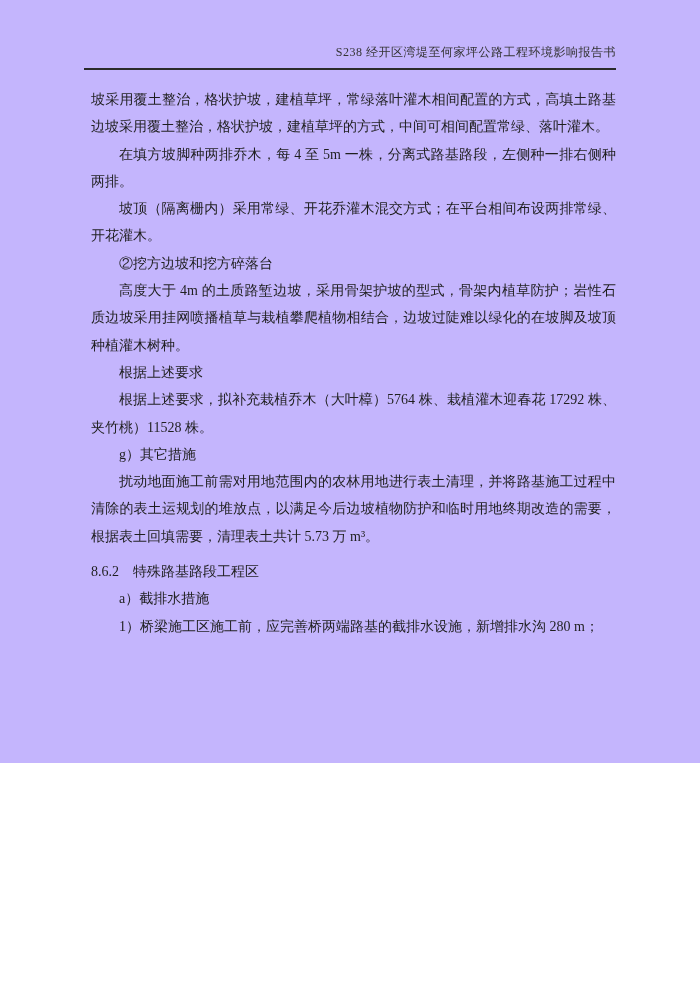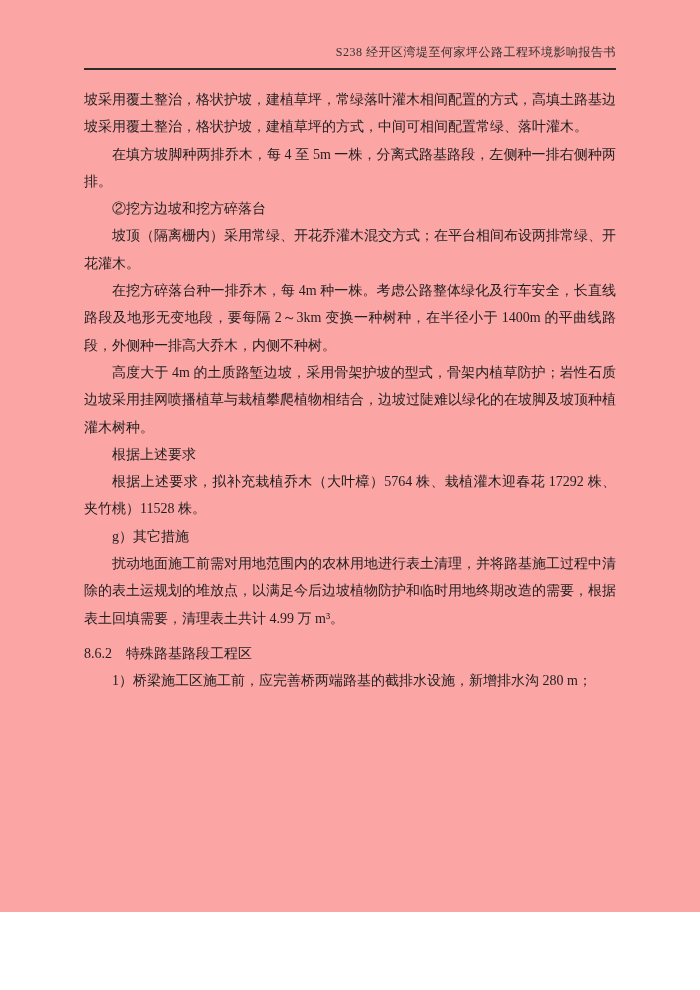--- a/index.html
+++ b/index.html
@@ -3,22 +3,22 @@
 <meta charset="utf-8">
 <style>
   html, body {
     margin: 0;
     padding: 0;
     background: #ffffff;
   }
   .page {
     position: relative;
     width: 700px;
-    height: 912px;
-    background: #fca5a5;
+    height: 763px;
+    background: #c4b5fd;
     box-sizing: border-box;
     overflow: hidden;
     font-family: "Liberation Serif", "DejaVu Serif", serif;
     color: #1f1f1f;
   }
   .header {
     position: absolute;
     top: 0;
     left: 84px;
     right: 84px;
@@ -32,21 +32,21 @@
     padding-bottom: 7px;
   }
   .header-rule {
     border: none;
     border-top: 2px solid #2b2b2b;
     margin: 0;
   }
   .body-text {
     position: absolute;
     top: 86px;
-    left: 84px;
+    left: 91px;
     right: 84px;
     font-size: 14px;
     line-height: 27.3px;
     text-align: justify;
   }
   .body-text p {
     margin: 0;
     padding: 0;
   }
   p.indent {
@@ -75,29 +75,29 @@
 <div class="page">
 
   <div class="header">
     <div class="header-title">S238 经开区湾堤至何家坪公路工程环境影响报告书</div>
     <hr class="header-rule">
   </div>
 
   <div class="body-text">
     <p class="flush">坡采用覆土整治，格状护坡，建植草坪，常绿落叶灌木相间配置的方式，高填土路基边坡采用覆土整治，格状护坡，建植草坪的方式，中间可相间配置常绿、落叶灌木。</p>
     <p class="indent">在填方坡脚种两排乔木，每 4 至 5m 一株，分离式路基路段，左侧种一排右侧种两排。</p>
+    <p class="indent">坡顶（隔离栅内）采用常绿、开花乔灌木混交方式；在平台相间布设两排常绿、开花灌木。</p>
     <p class="indent">②挖方边坡和挖方碎落台</p>
-    <p class="indent">坡顶（隔离栅内）采用常绿、开花乔灌木混交方式；在平台相间布设两排常绿、开花灌木。</p>
-    <p class="indent">在挖方碎落台种一排乔木，每 4m 种一株。考虑公路整体绿化及行车安全，长直线路段及地形无变地段，要每隔 2～3km 变换一种树种，在半径小于 1400m 的平曲线路段，外侧种一排高大乔木，内侧不种树。</p>
     <p class="indent">高度大于 4m 的土质路堑边坡，采用骨架护坡的型式，骨架内植草防护；岩性石质边坡采用挂网喷播植草与栽植攀爬植物相结合，边坡过陡难以绿化的在坡脚及坡顶种植灌木树种。</p>
     <p class="indent">根据上述要求</p>
     <p class="indent">根据上述要求，拟补充栽植乔木（大叶樟）5764 株、栽植灌木迎春花 17292 株、夹竹桃）11528 株。</p>
     <p class="indent">g）其它措施</p>
-    <p class="indent">扰动地面施工前需对用地范围内的农林用地进行表土清理，并将路基施工过程中清除的表土运规划的堆放点，以满足今后边坡植物防护和临时用地终期改造的需要，根据表土回填需要，清理表土共计 4.99 万 m³。</p>
+    <p class="indent">扰动地面施工前需对用地范围内的农林用地进行表土清理，并将路基施工过程中清除的表土运规划的堆放点，以满足今后边坡植物防护和临时用地终期改造的需要，根据表土回填需要，清理表土共计 5.73 万 m³。</p>
     <p class="heading">8.6.2　特殊路基路段工程区</p>
+    <p class="indent">a）截排水措施</p>
     <p class="indent">1）桥梁施工区施工前，应完善桥两端路基的截排水设施，新增排水沟 280 m；</p>
   </div>
 
   <div class="footer">
     <span>119</span>
   </div>
 
 </div>
 
 </body></html>

